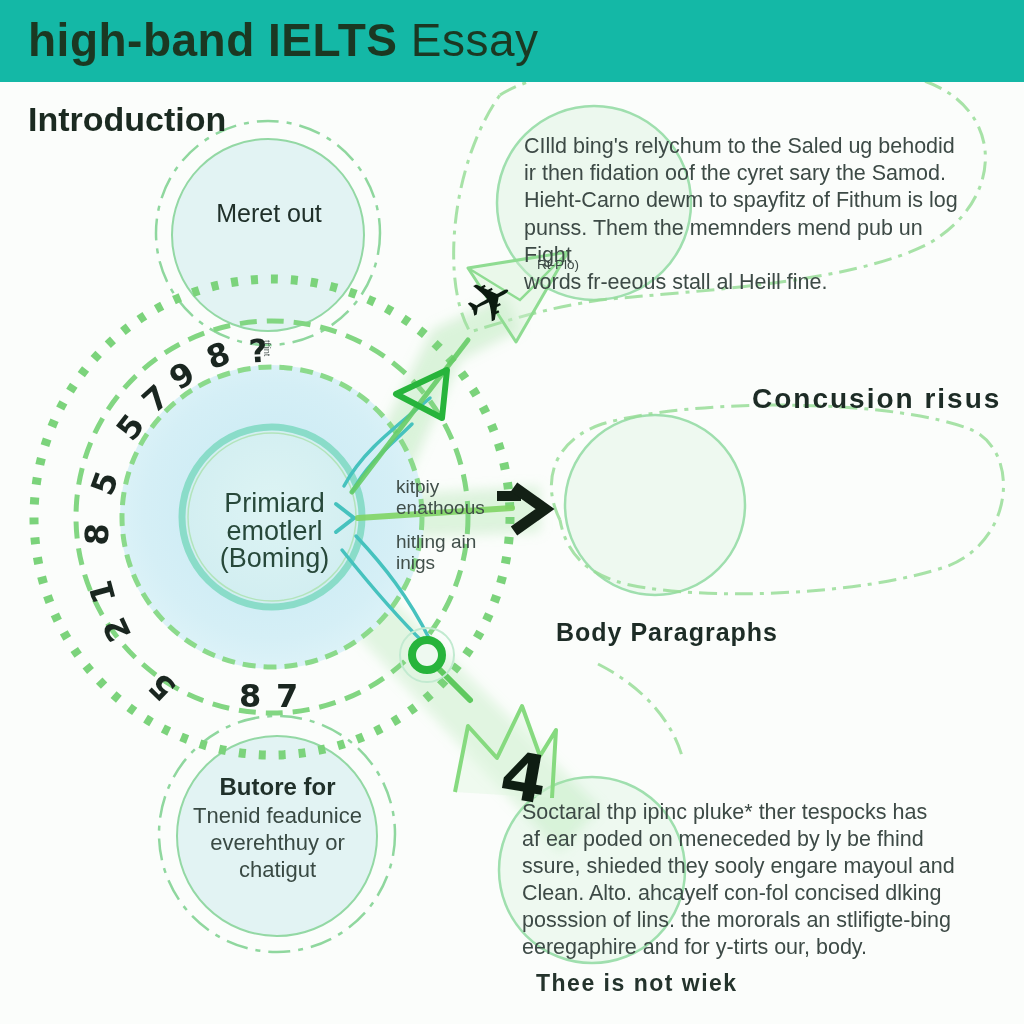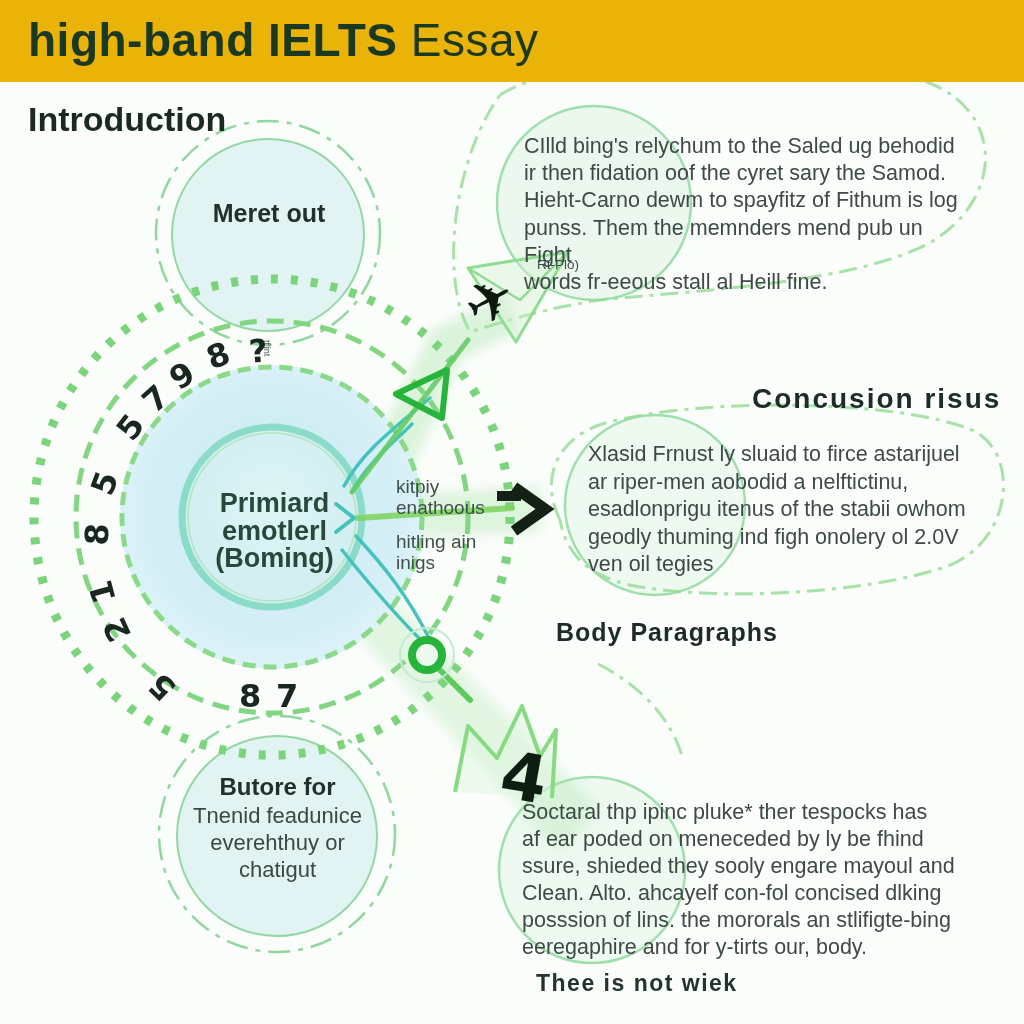--- a/index.html
+++ b/index.html
@@ -1,40 +1,40 @@
 <!DOCTYPE html>
 <html><head>
 <meta charset="utf-8">
 <style>
   html,body{margin:0;padding:0;}
   body{width:1024px;height:1024px;overflow:hidden;background:#fbfdfb;
        font-family:"Liberation Sans", sans-serif;}
   .stage{position:relative;width:1024px;height:1024px;background:#fbfdfb;}
 
-  .banner{position:absolute;left:0;top:0;width:1024px;height:82px;background:#eab308;}
+  .banner{position:absolute;left:0;top:0;width:1024px;height:82px;background:#14b8a6;}
   .banner h1{margin:0;padding:14px 0 0 28px;font-size:46px;line-height:52px;
              color:#1b3822;letter-spacing:.5px;}
   .banner .strong{font-weight:800;}
   .banner .light{font-weight:400;}
 
   .art{position:absolute;left:0;top:0;width:1024px;height:1024px;}
 
   .txt{position:absolute;color:#3d4a46;}
   .pre{white-space:pre-line;}
 
   .intro{left:28px;top:100px;font-size:34px;font-weight:700;color:#1b2a21;}
 
   .tl-label{left:158px;top:198px;width:222px;text-align:center;font-size:22px;line-height:26px;color:#394943;}
-  .tl-label .b{font-size:25px;font-weight:700;color:#20302a;line-height:30px;}
+  .tl-label .b{font-size:25px;font-weight:400;color:#20302a;line-height:30px;}
 
   .bl-label{left:155px;top:772px;width:245px;text-align:center;font-size:22px;line-height:27px;color:#394943;}
   .bl-label .b{font-size:24px;font-weight:700;color:#20302a;line-height:30px;}
 
   .center-label{left:182px;top:490px;width:185px;text-align:center;font-size:27px;
-                line-height:27.5px;font-weight:700;color:#27483a;}
+                line-height:27.5px;font-weight:400;color:#27483a;}
 
   .note{left:396px;top:476px;font-size:19px;line-height:21px;color:#414f4a;}
   .note .gap{margin-top:13px;}
 
   .p-topright{left:524px;top:133px;width:452px;font-size:21.5px;line-height:27.2px;}
   .plane-cap{left:537px;top:257px;font-size:13.5px;color:#3d4a46;}
   .h-conclusion{left:752px;top:383px;font-size:28px;font-weight:700;letter-spacing:2px;color:#1d2c26;}
   .p-midright{left:588px;top:441px;width:410px;font-size:21.5px;line-height:27.5px;}
   .h-body{left:556px;top:618px;font-size:25px;font-weight:700;letter-spacing:1px;color:#1d2c26;}
   .p-bottomright{left:522px;top:799px;width:486px;font-size:21.5px;line-height:27px;}
@@ -173,25 +173,20 @@
     <div class="pre">kitpiy
 enathoous</div>
     <div class="pre gap">hitling ain
 inigs</div>
   </div>
 
   <div class="txt plane-cap">Rt-Plo)</div>
 
   <div class="txt h-conclusion">Concusion risus</div>
 
-  <div class="txt p-midright pre">Xlasid Frnust ly sluaid to firce astarijuel
-ar riper-men aobodid a nelftictinu,
-esadlonprigu itenus of the stabii owhom
-geodly thuming ind figh onolery ol 2.0V
-ven oil tegies</div>
 
   <div class="txt p-bottomright pre">Soctaral thp ipinc pluke* ther tespocks has
 af ear poded on meneceded by ly be fhind
 ssure, shieded they sooly engare mayoul and
 Clean. Alto. ahcayelf con-fol concised dlking
 posssion of lins. the mororals an stlifigte-bing
 eeregaphire and for y-tirts our, body.</div>
 
   <div class="txt h-body">Body Paragraphs</div>
 

